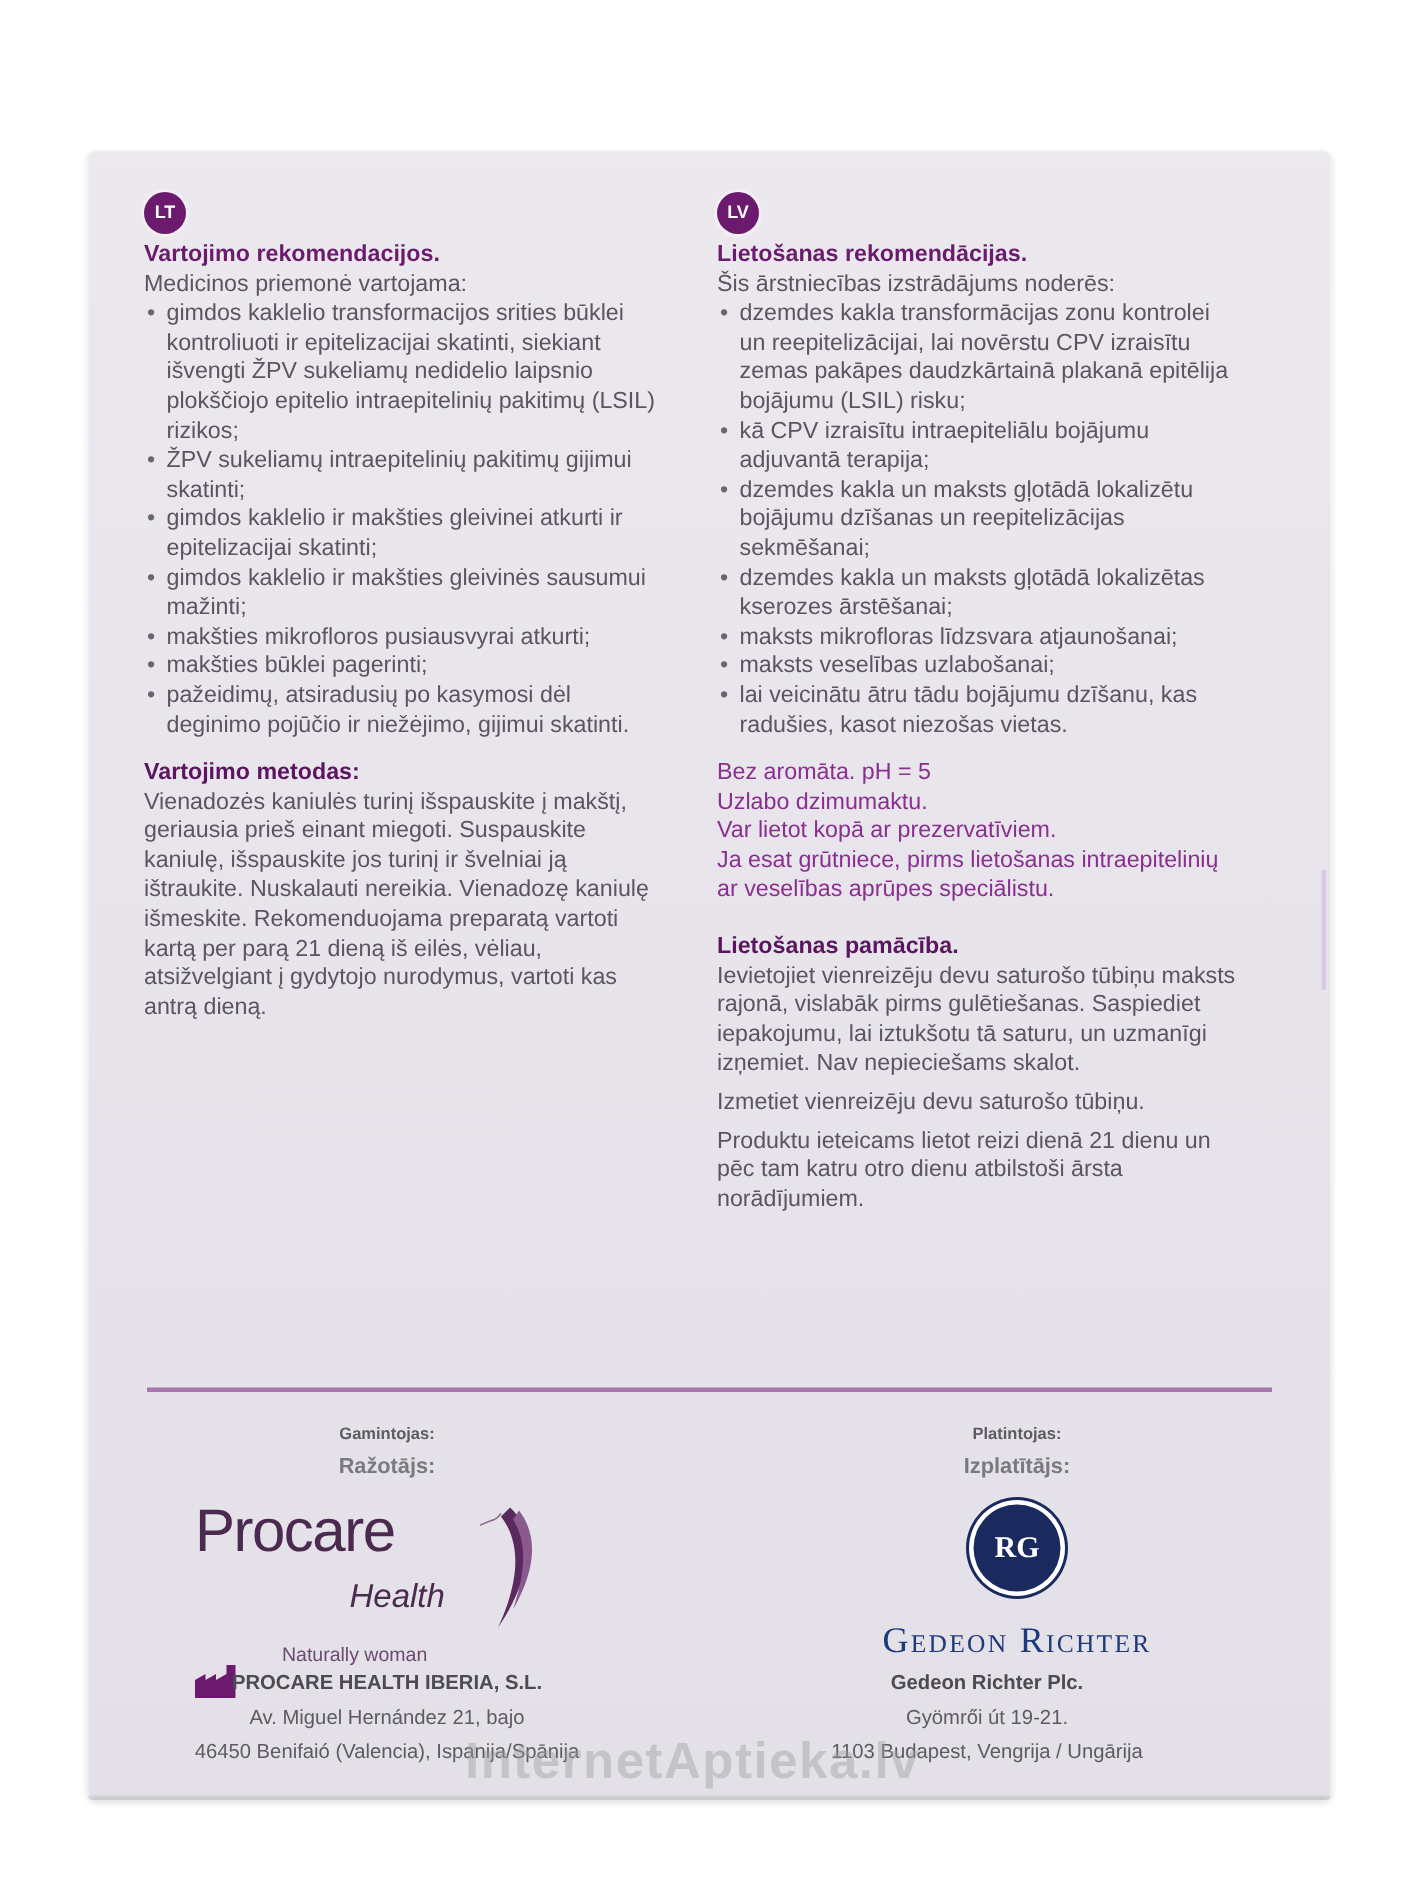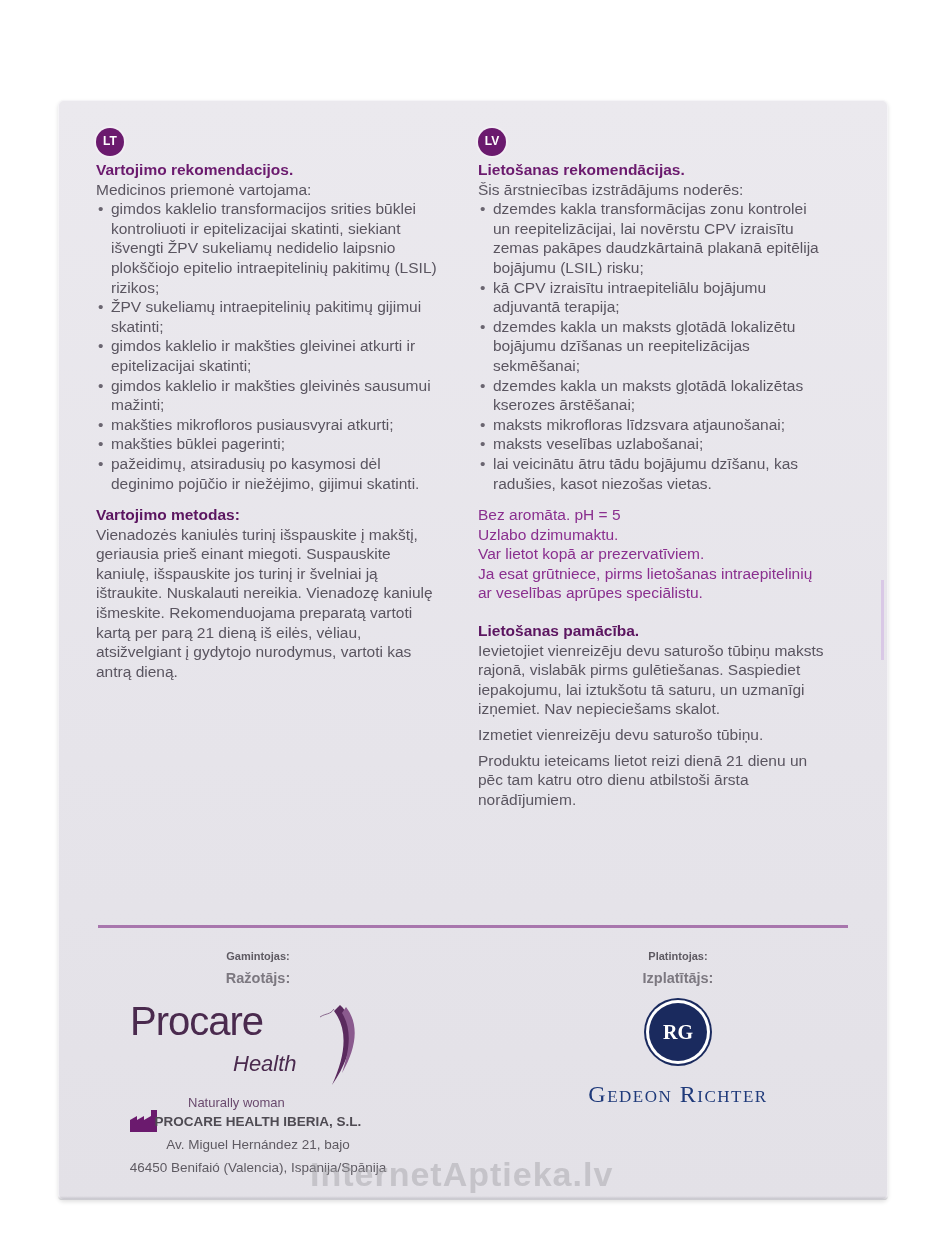--- a/index.html
+++ b/index.html
@@ -130,15 +130,20 @@
   <svg class="factory-icon" width="30" height="22" viewBox="0 0 30 22">
     <path d="M0 22 V10 L7 6 V10 L14 6 V10 L21 6 V0 H27 V22 Z" fill="#6b1a6e"></path>
   </svg>
 
   <div class="company left">
     <div class="cname">PROCARE HEALTH IBERIA, S.L.</div>
     <div>Av. Miguel Hernández 21, bajo</div>
     <div>46450 Benifaió (Valencia), Ispanija/Spānija</div>
   </div>
 
+  <div class="company right">
+    <div class="cname">Gedeon Richter Plc.</div>
+    <div>Gyömrői út 19-21.</div>
+    <div>1103 Budapest, Vengrija / Ungārija</div>
+  </div>
 </div>
 
 <div class="watermark">InternetAptieka.lv</div>
 
 </body></html>

